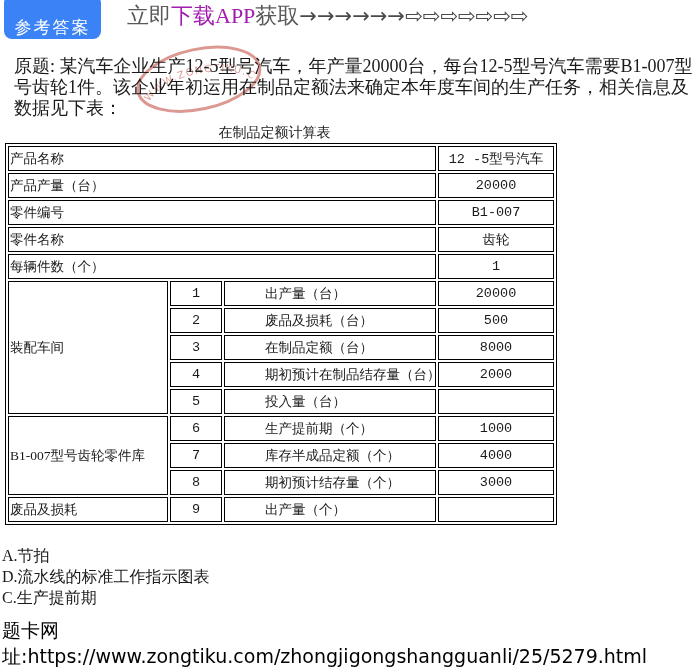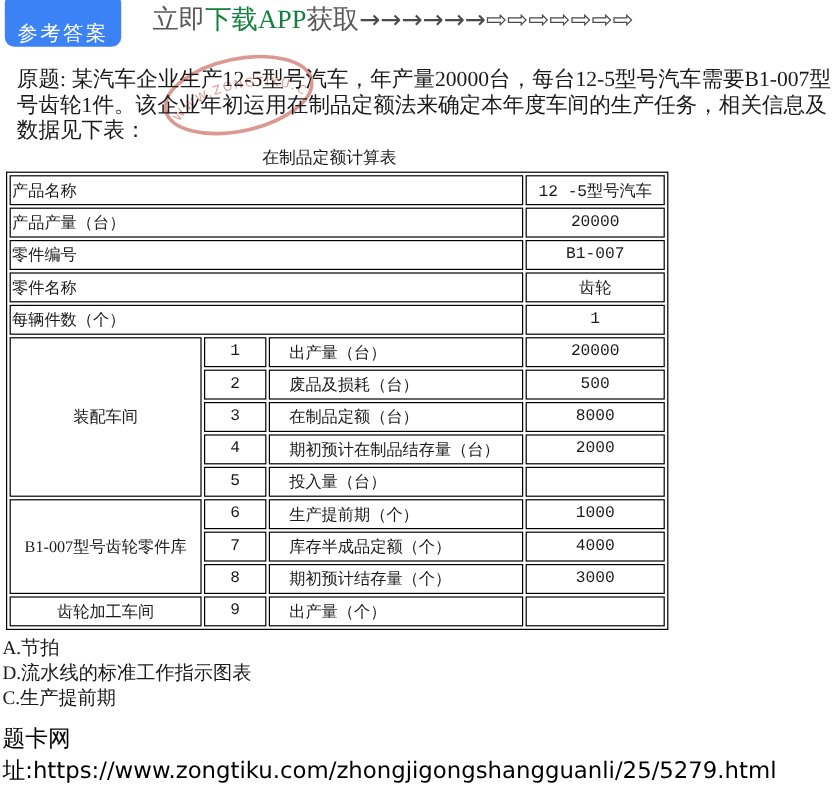--- a/index.html
+++ b/index.html
@@ -38,21 +38,21 @@
     display: flex; align-items: flex-end; justify-content: center;
     cursor: pointer;
   }
   .promo {
     margin-left: 26px;
     font-size: 22px;
     color: #595959;
     white-space: nowrap;
     cursor: pointer;
   }
-  .promo .hl { color: #15803d; }
+  .promo .hl { color: #a21caf; }
   .promo .arrows {
     color: #4a4a4a;
     font-family: "DejaVu Sans", sans-serif;
     font-size: 21px;
   }
 
   .question {
     margin: 24px 0 6px 12px;
     font-size: 18px;
     line-height: 21px;
@@ -77,38 +77,38 @@
   }
   table.quota td {
     border: 1px solid #000;
     height: 21px;
     font-size: 13.5px;
     background: #ffffff;
     overflow: hidden;
     white-space: nowrap;
   }
   .c-label { }
-  .c-item  { padding-left: 16px; }
+  .c-item  { padding-left: 40px; }
   .c-no, .c-val {
     text-align: center;
     font-family: "Liberation Mono", monospace;
     font-size: 13px;
   }
-  .c-group { text-align: center; font-size: 13px; }
+  .c-group { text-align: left; font-size: 13px; }
 
   .tail-text {
     width: 696px;
     margin-top: -20px;
     font-size: 16px;
     line-height: 21px;
     text-indent: 548px;
   }
 
   .options {
-    margin-top: 5px;
+    margin-top: 20px;
     font-size: 16px;
     line-height: 21px;
   }
 
   .url-line {
     margin-top: 10px;
     font-size: 19px;
     color: #000000;
     font-family: "DejaVu Sans", sans-serif;
   }
@@ -208,21 +208,21 @@
           <td class="c-item">库存半成品定额（个）</td>
           <td class="c-val">4000</td>
         </tr>
         <tr>
           <td class="c-no">8</td>
           <td class="c-item">期初预计结存量（个）</td>
           <td class="c-val">3000</td>
         </tr>
 
         <tr>
-          <td class="c-group">齿轮加工车间</td>
+          <td class="c-group">废品及损耗</td>
           <td class="c-no">9</td>
           <td class="c-item">出产量（个）</td>
           <td class="c-val"></td>
         </tr>
       </tbody>
     </table>
 
 
     <div class="options">
       <div>A.节拍</div>

